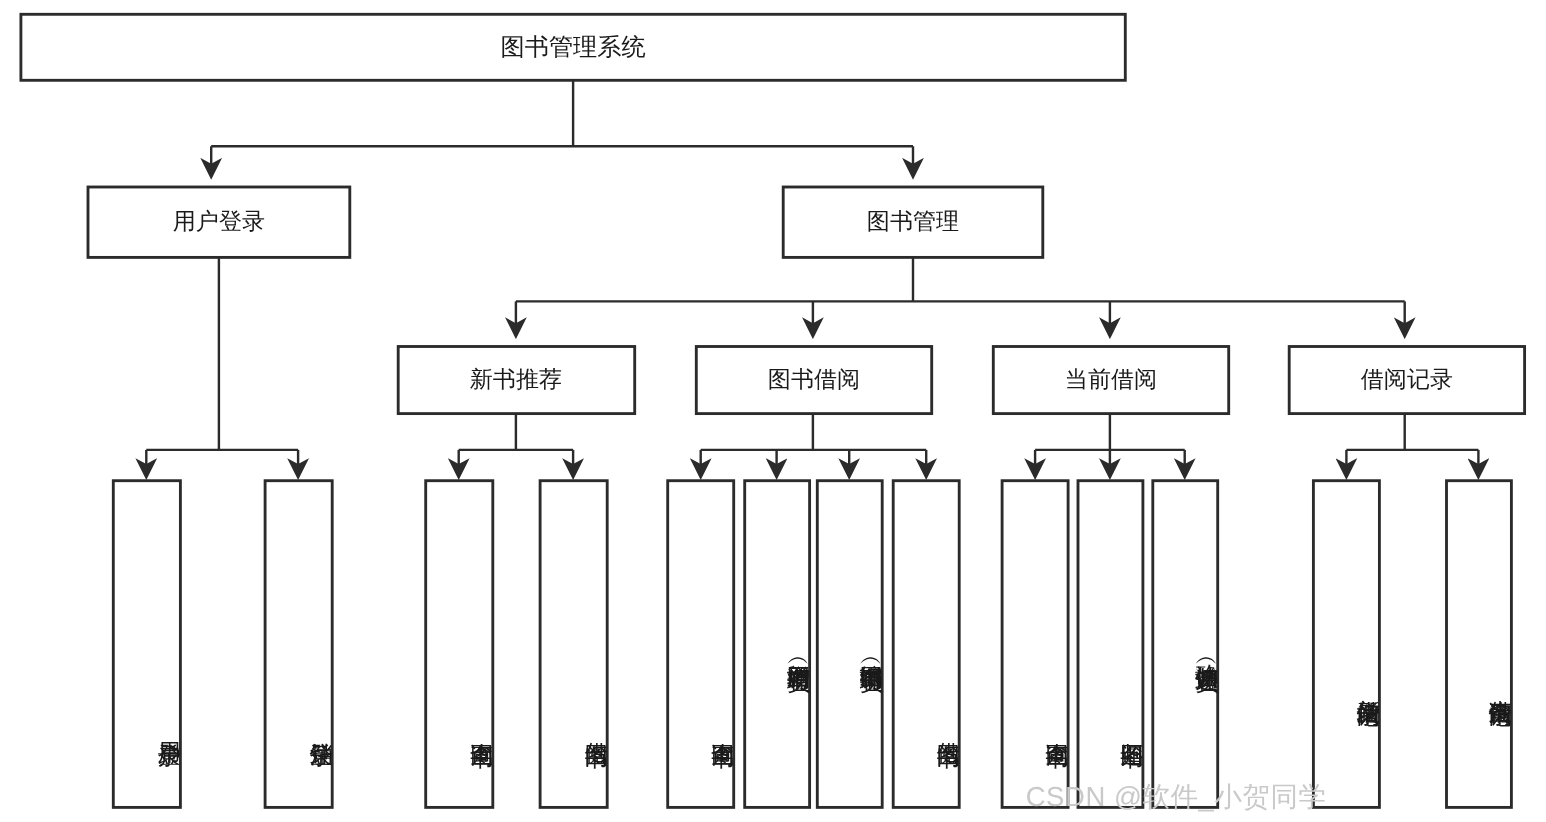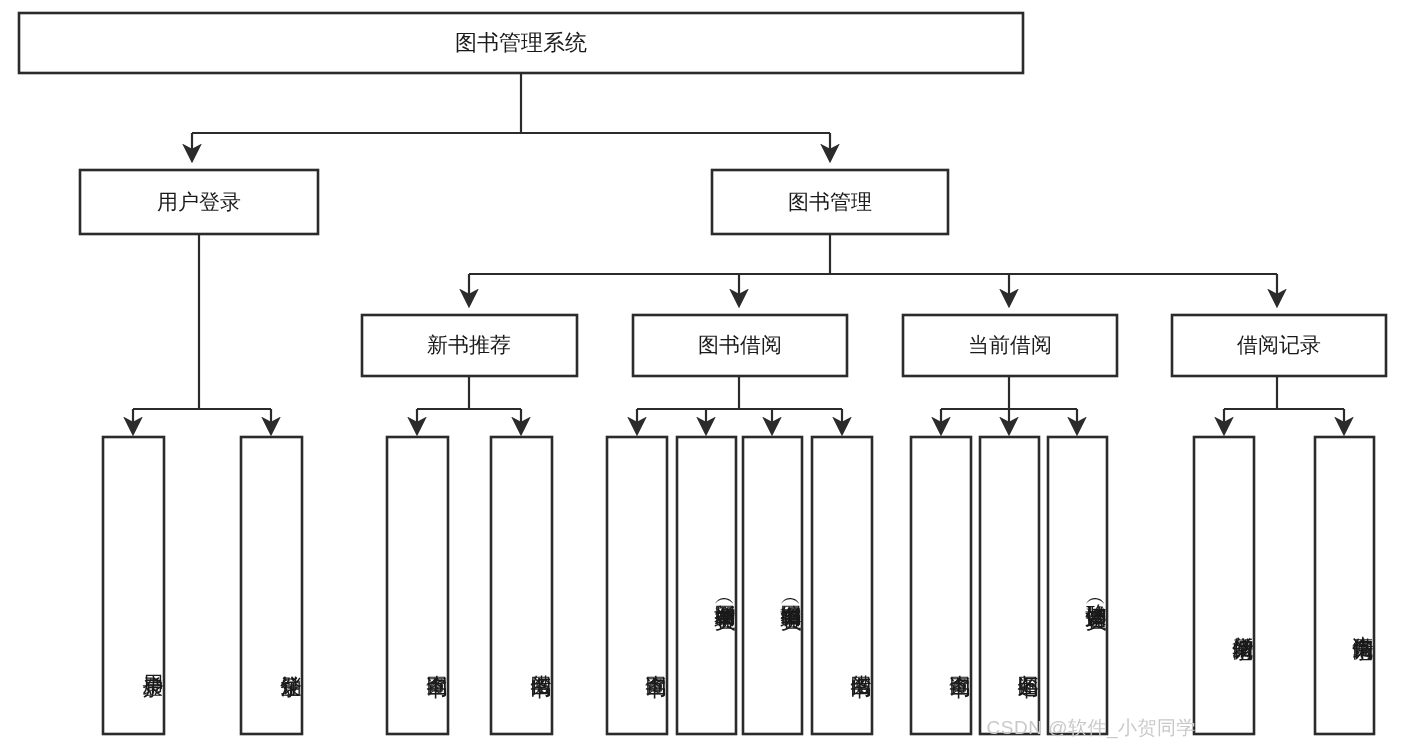--- a/index.html
+++ b/index.html
@@ -64,24 +64,24 @@
     line-height: 1;
     display: flex;
     align-items: flex-start;
     justify-content: center;
     white-space: nowrap;
     pointer-events: none;
     user-select: none;
   }
   .watermark {
     position: absolute;
-    right: 24px;
+    right: 14px;
     bottom: 6px;
     font-family: "Liberation Sans", "DejaVu Sans", sans-serif;
-    font-size: 19px;
+    font-size: 25px;
     color: #c9c9c9;
     letter-spacing: 0.5px;
     white-space: nowrap;
   }
 </style>
 </head>
 <body>
 
 <div id="diagram-root">
 

